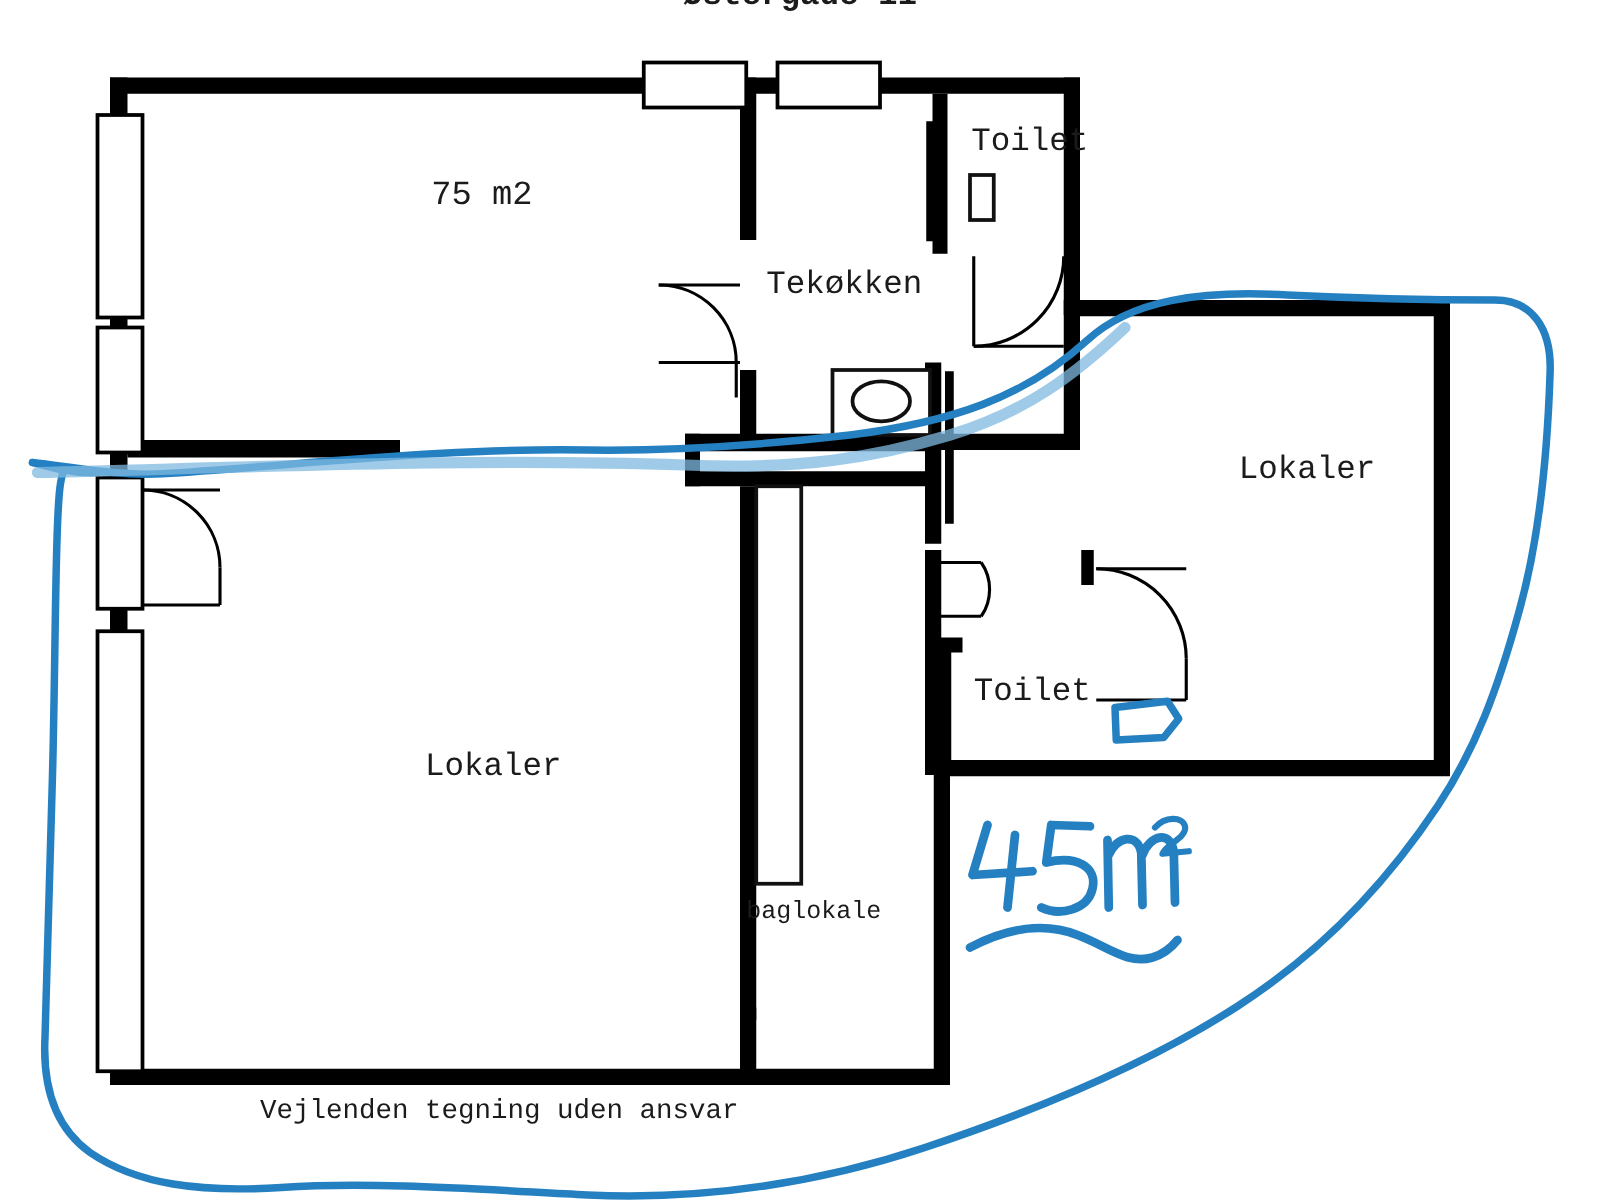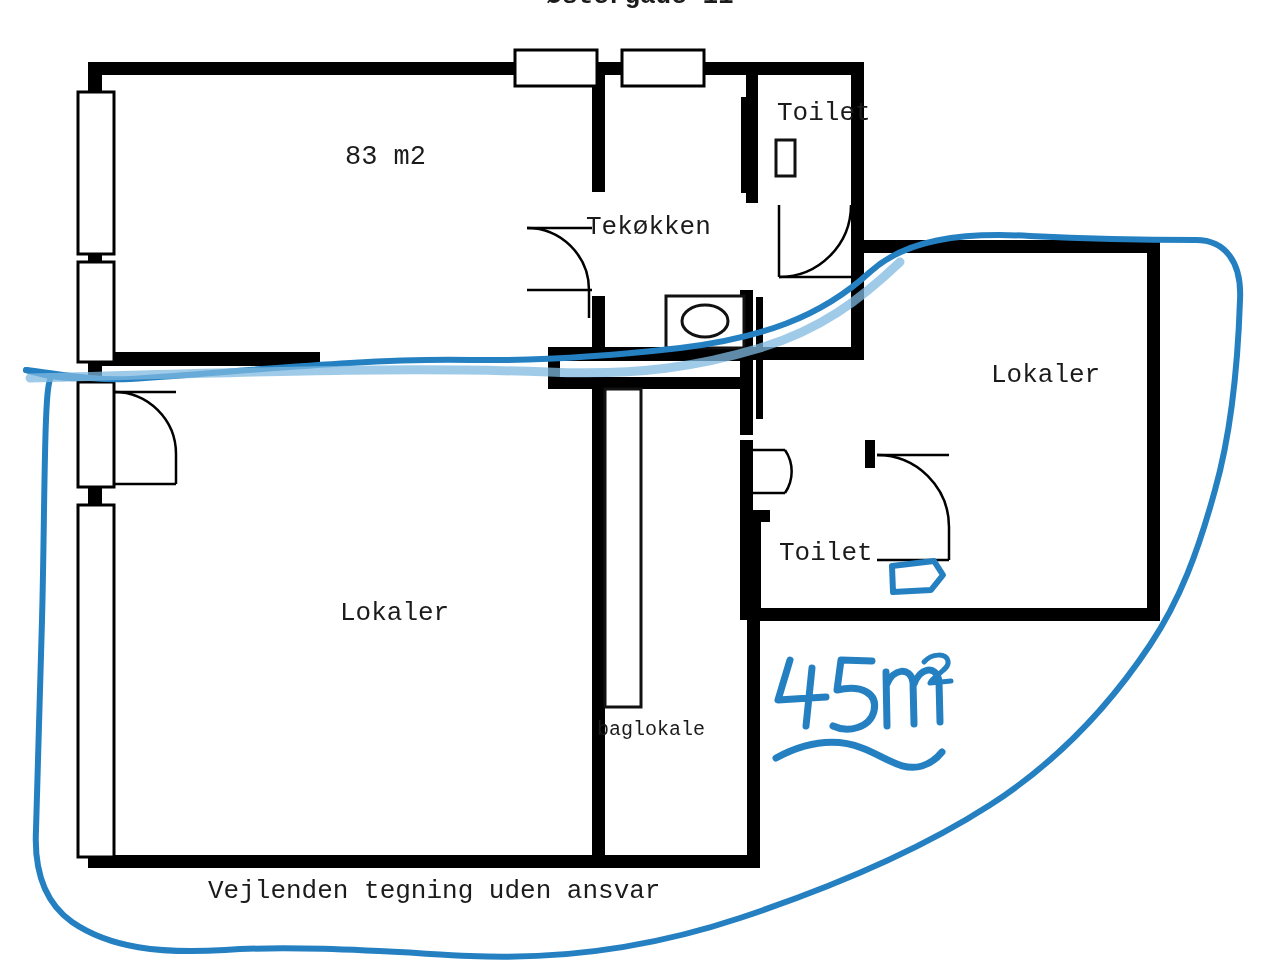--- a/index.html
+++ b/index.html
@@ -25,27 +25,27 @@
     height: 960px;
   }
   .plan-label {
     position: absolute;
     font-family: Liberation Mono, monospace;
     color: #1b1b1b;
     white-space: nowrap;
     user-select: none;
   }
   .lbl-area-top   { left: 345px; top: 142px;  font-size: 27px; }
-  .lbl-tekokken   { left: 586px; top: 212px;  font-size: 26px; }
+  .lbl-tekokken   { left: 613px; top: 212px;  font-size: 26px; }
   .lbl-toilet-top { left: 777px; top: 98px;   font-size: 26px; }
   .lbl-toilet-bot { left: 779px; top: 538px;  font-size: 26px; }
   .lbl-lokaler-r  { left: 991px; top: 360px;  font-size: 26px; }
   .lbl-lokaler-l  { left: 340px; top: 598px;  font-size: 26px; }
   .lbl-baglokale  { left: 597px; top: 718px;  font-size: 20px; }
-  .lbl-disclaimer { left: 208px; top: 876px;  font-size: 26px; text-align: right; }
+  .lbl-disclaimer { left: 208px; top: 876px;  font-size: 22px; text-align: right; }
   .lbl-title      { left: 640px; top: -19px;  font-size: 26px;
                     transform: translateX(-50%); font-weight: 700; }
 </style>
 </head>
 <body>
 
 <div id="page">
 
   <svg id="plan-svg" viewBox="0 0 1280 960">
 
@@ -186,21 +186,21 @@
            M 914 684 C 920 668, 936 664, 939 681 L 940 722"></path>
 
       <path stroke-width="5" d="M 924 662 C 932 653, 946 653, 948 661 C 950 670, 932 676, 930 683 L 951 681"></path>
 
       <path d="M 776 758 C 806 742, 836 738, 862 748 C 886 757, 902 772, 922 766
            C 932 763, 938 757, 942 752"></path>
     </g>
   </svg>
 
   <div class="plan-label lbl-title">Østergade 11</div>
-  <div class="plan-label lbl-area-top">83 m2</div>
+  <div class="plan-label lbl-area-top">75 m2</div>
   <div class="plan-label lbl-tekokken">Tekøkken</div>
   <div class="plan-label lbl-toilet-top">Toilet</div>
   <div class="plan-label lbl-toilet-bot">Toilet</div>
   <div class="plan-label lbl-lokaler-r">Lokaler</div>
   <div class="plan-label lbl-lokaler-l">Lokaler</div>
   <div class="plan-label lbl-baglokale">baglokale</div>
   <div class="plan-label lbl-disclaimer">Vejlenden tegning uden ansvar</div>
 
 </div>
 

